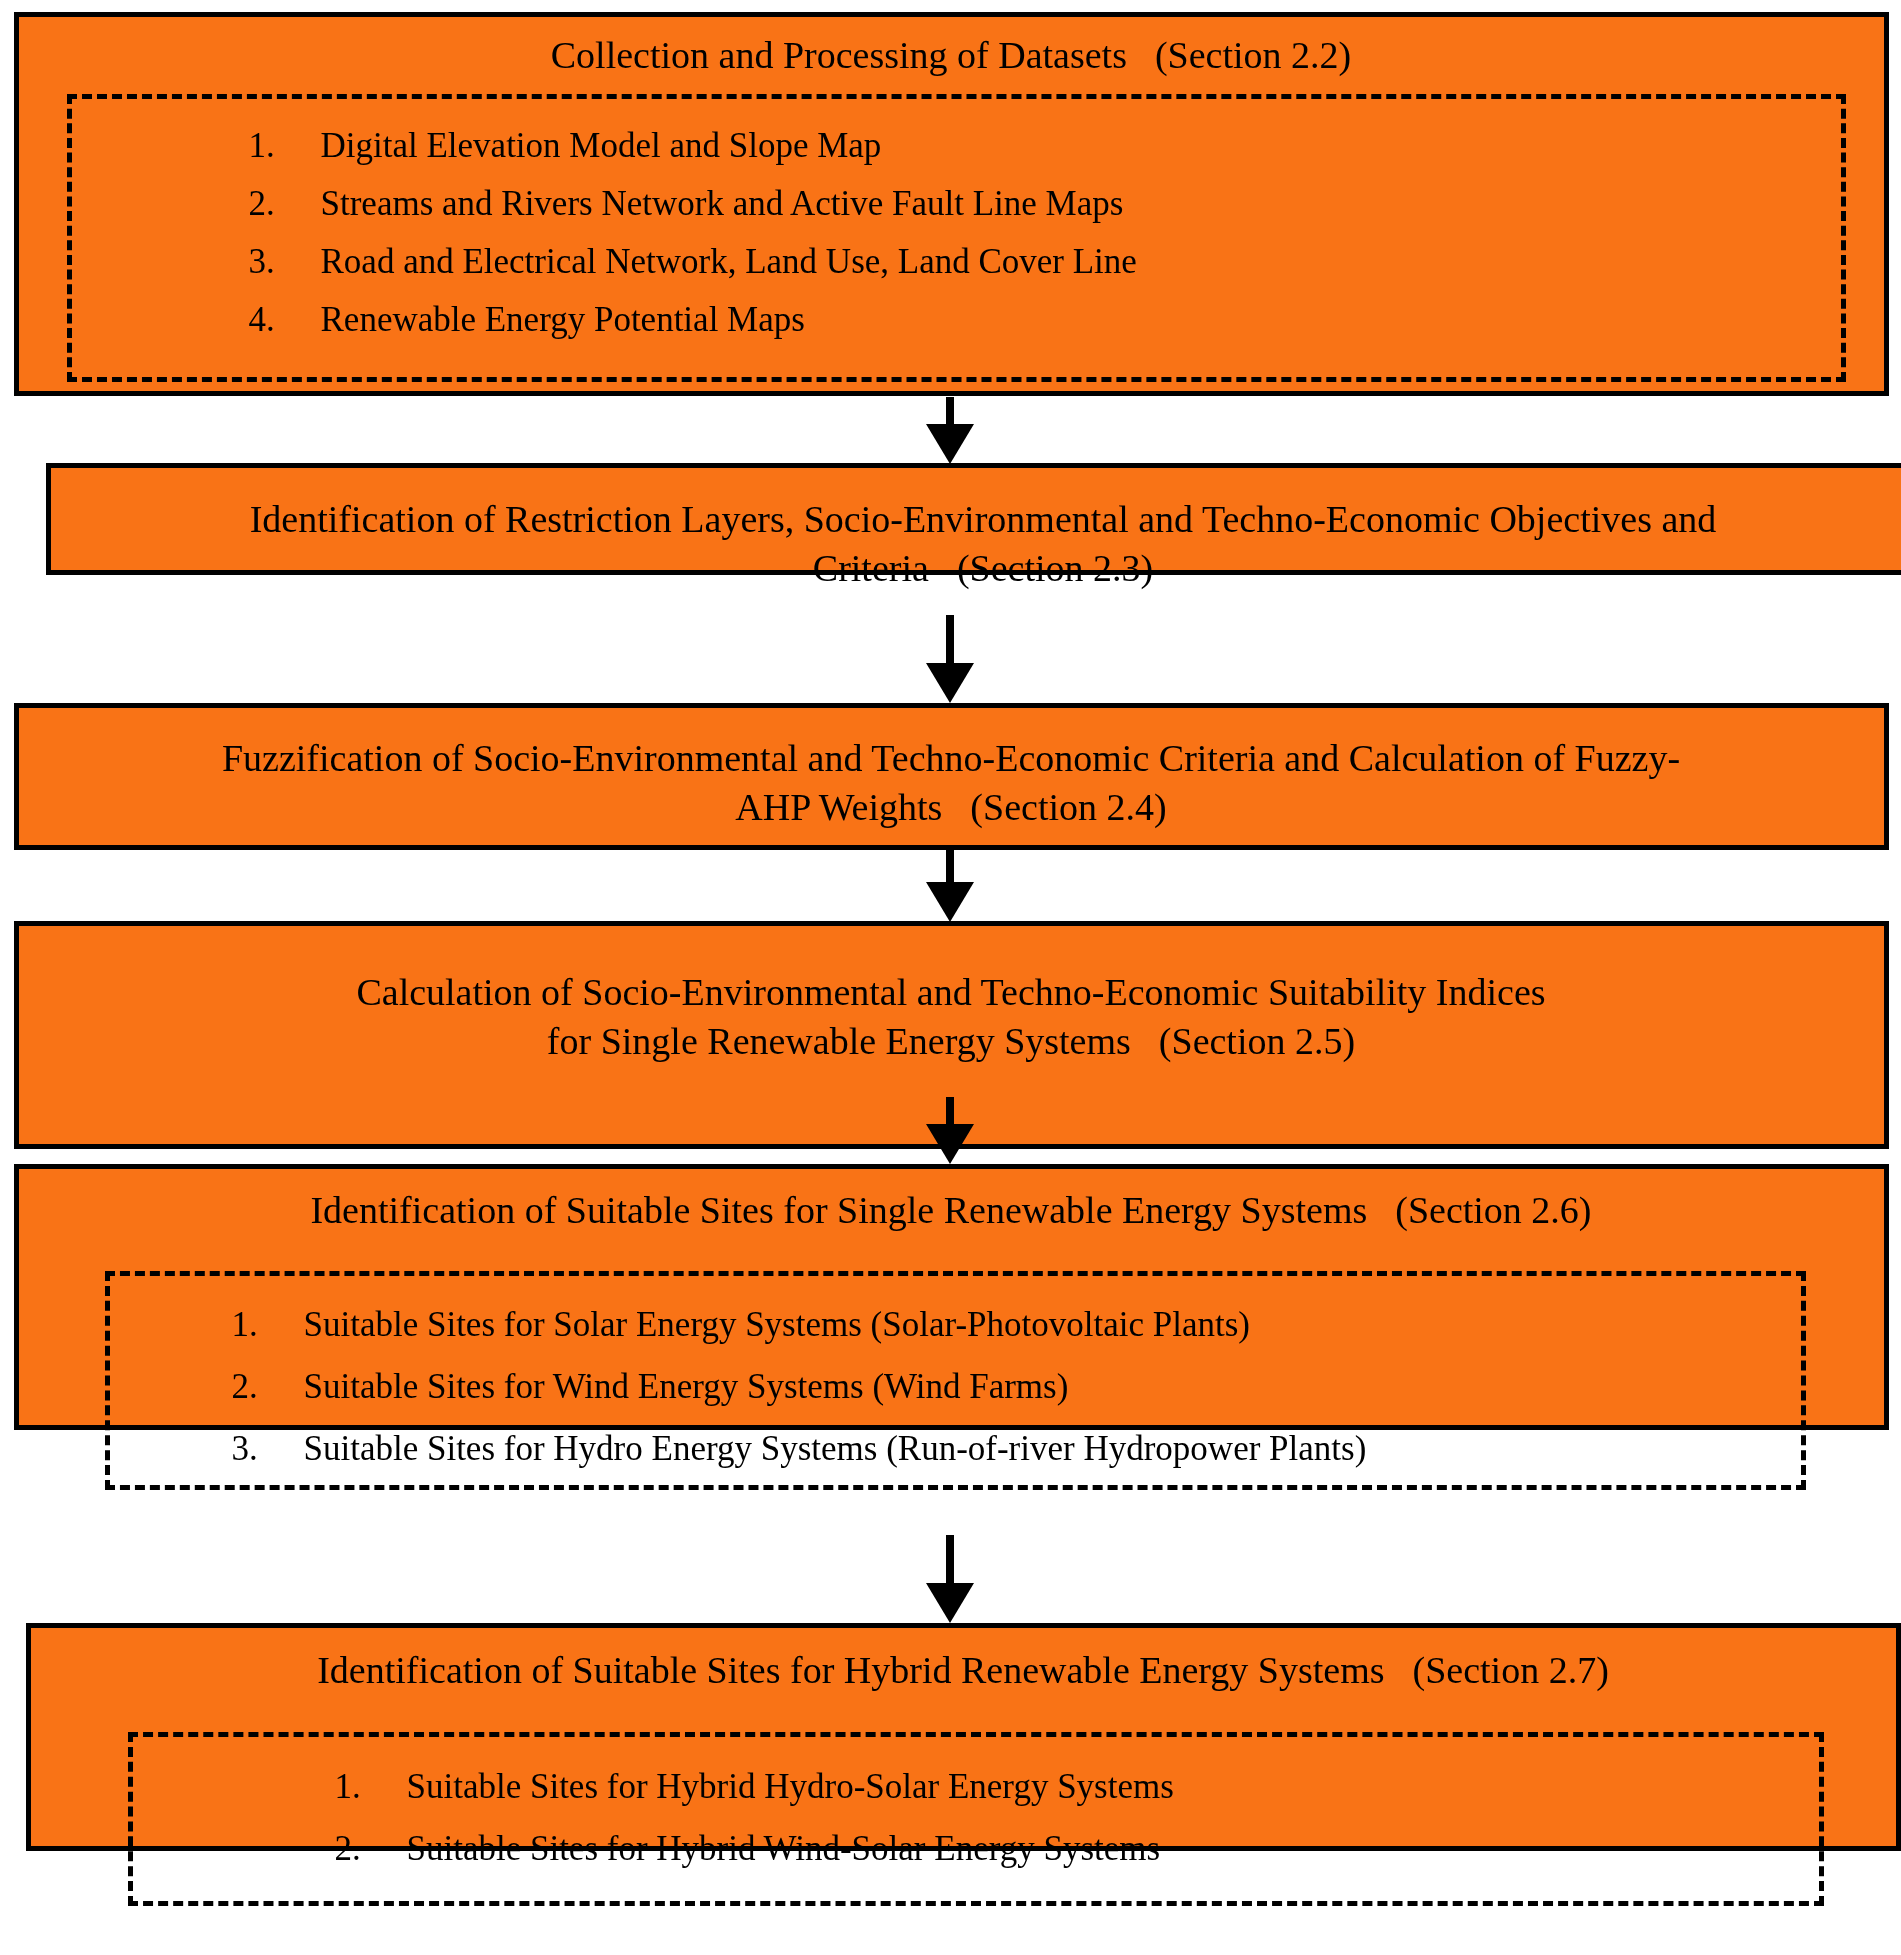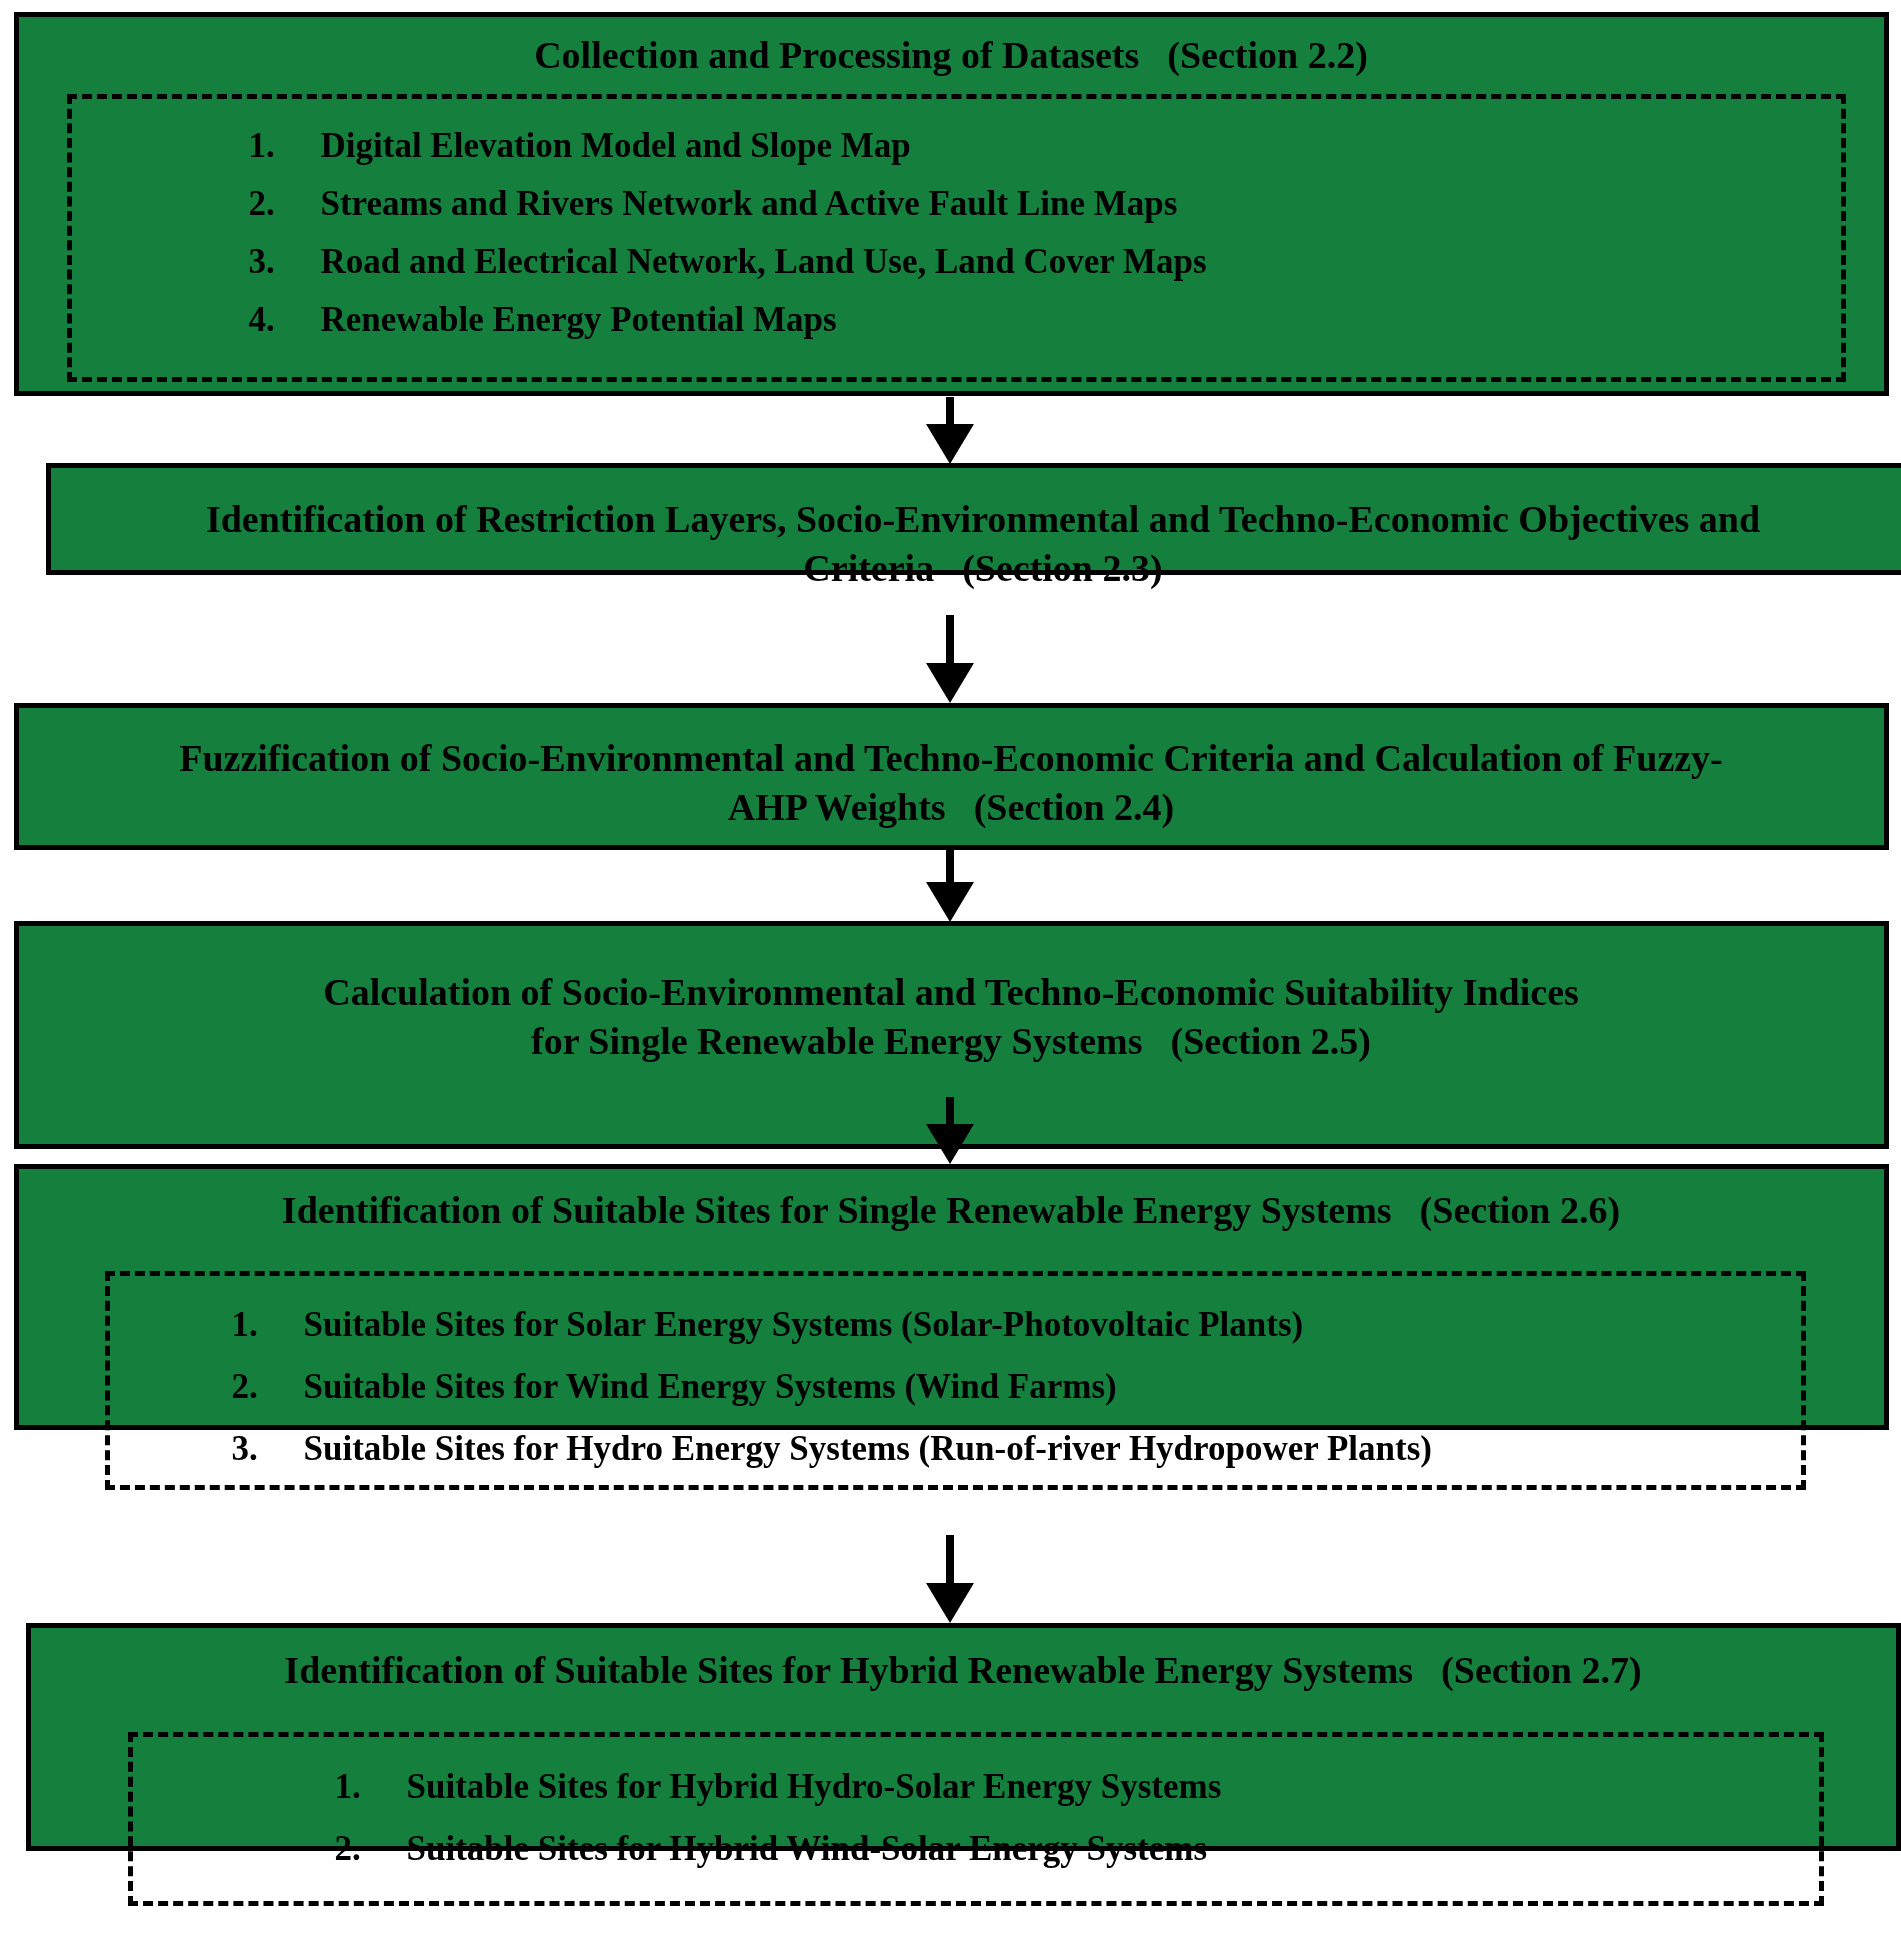--- a/index.html
+++ b/index.html
@@ -18,22 +18,21 @@
     height: 1955px;
     background: #ffffff;
     overflow: hidden;
   }
 
   
   .step-box {
     position: absolute;
     box-sizing: border-box;
     border: 5.5px solid #000000;
-    background: #15803d;
-    font-weight: bold;
+    background: #f97316;
   }
 
   
   .dashed-box {
     position: absolute;
     box-sizing: border-box;
     border: 5.5px dashed #000000;
     background: transparent;
   }
 
@@ -115,21 +114,21 @@
         <li>
           <span class="marker">1.</span>
           <span class="item-text">Digital Elevation Model and Slope Map</span>
         </li>
         <li style="margin-top:23px;">
           <span class="marker">2.</span>
           <span class="item-text">Streams and Rivers Network and Active Fault Line Maps</span>
         </li>
         <li style="margin-top:23px;">
           <span class="marker">3.</span>
-          <span class="item-text">Road and Electrical Network, Land Use, Land Cover Maps</span>
+          <span class="item-text">Road and Electrical Network, Land Use, Land Cover Line</span>
         </li>
         <li style="margin-top:23px;">
           <span class="marker">4.</span>
           <span class="item-text">Renewable Energy Potential Maps</span>
         </li>
       </ul>
     </div>
   </div>
 
   <div class="connector" style="left:950px; top:397px;">

